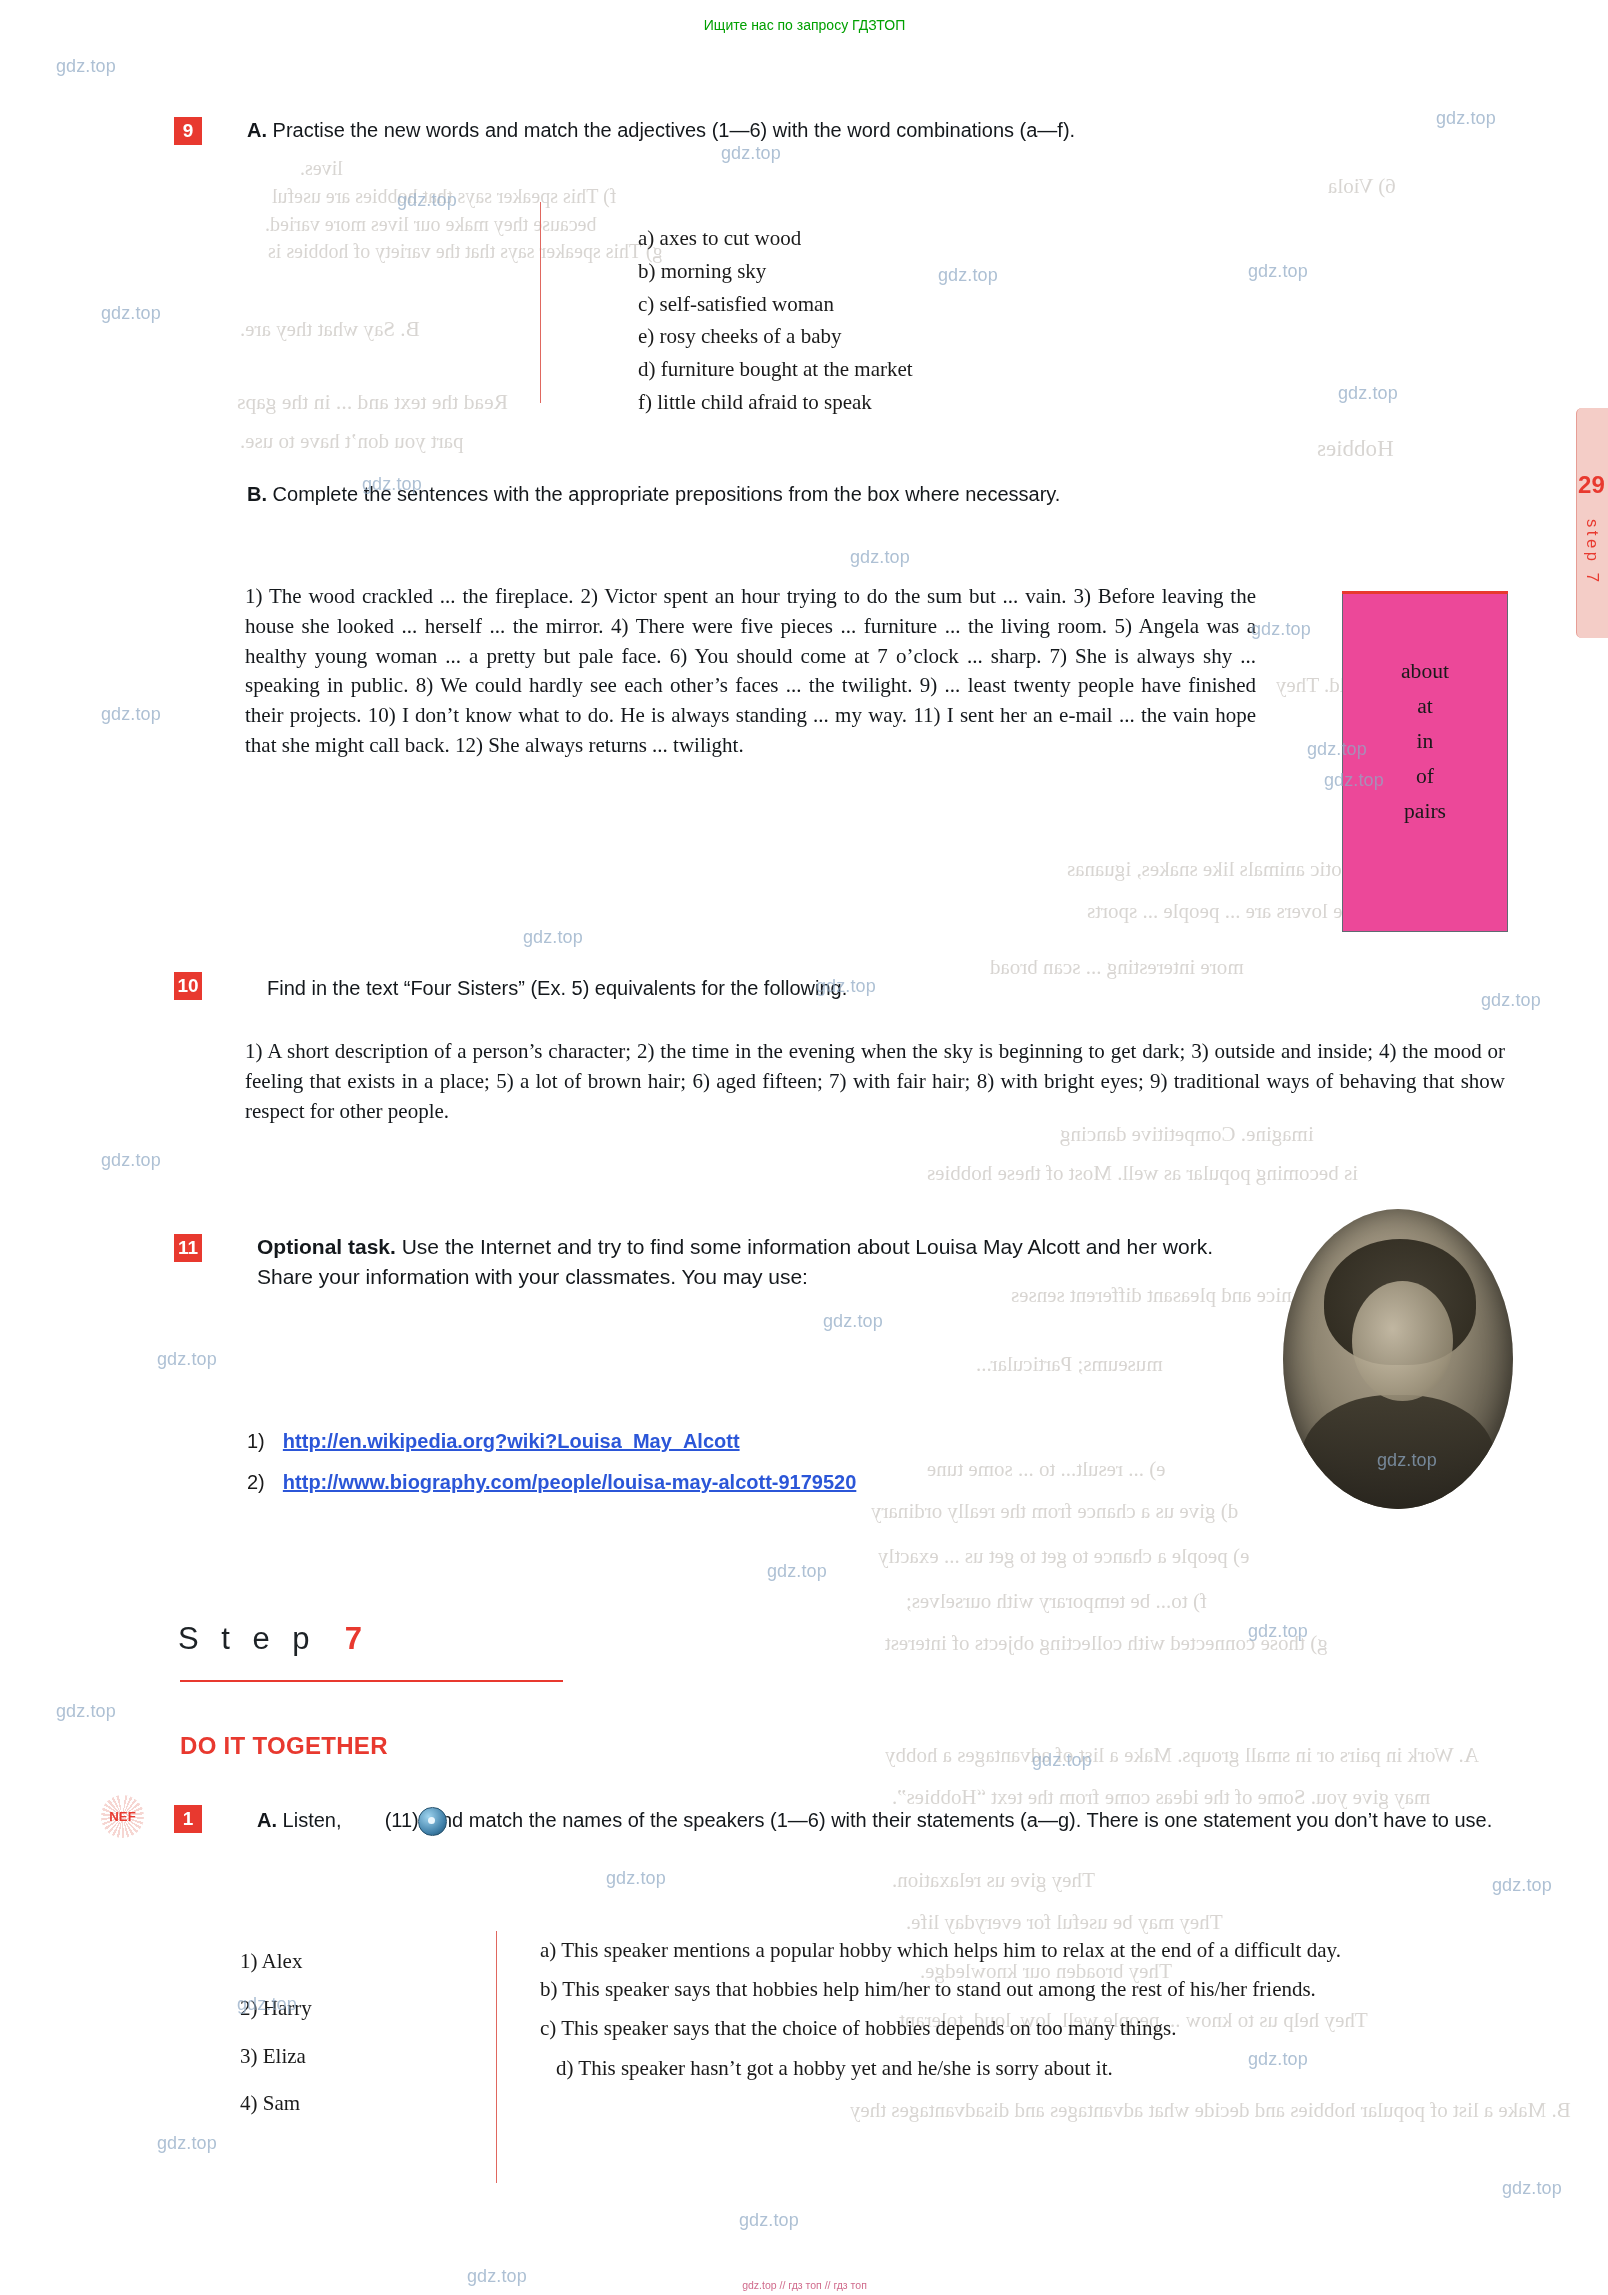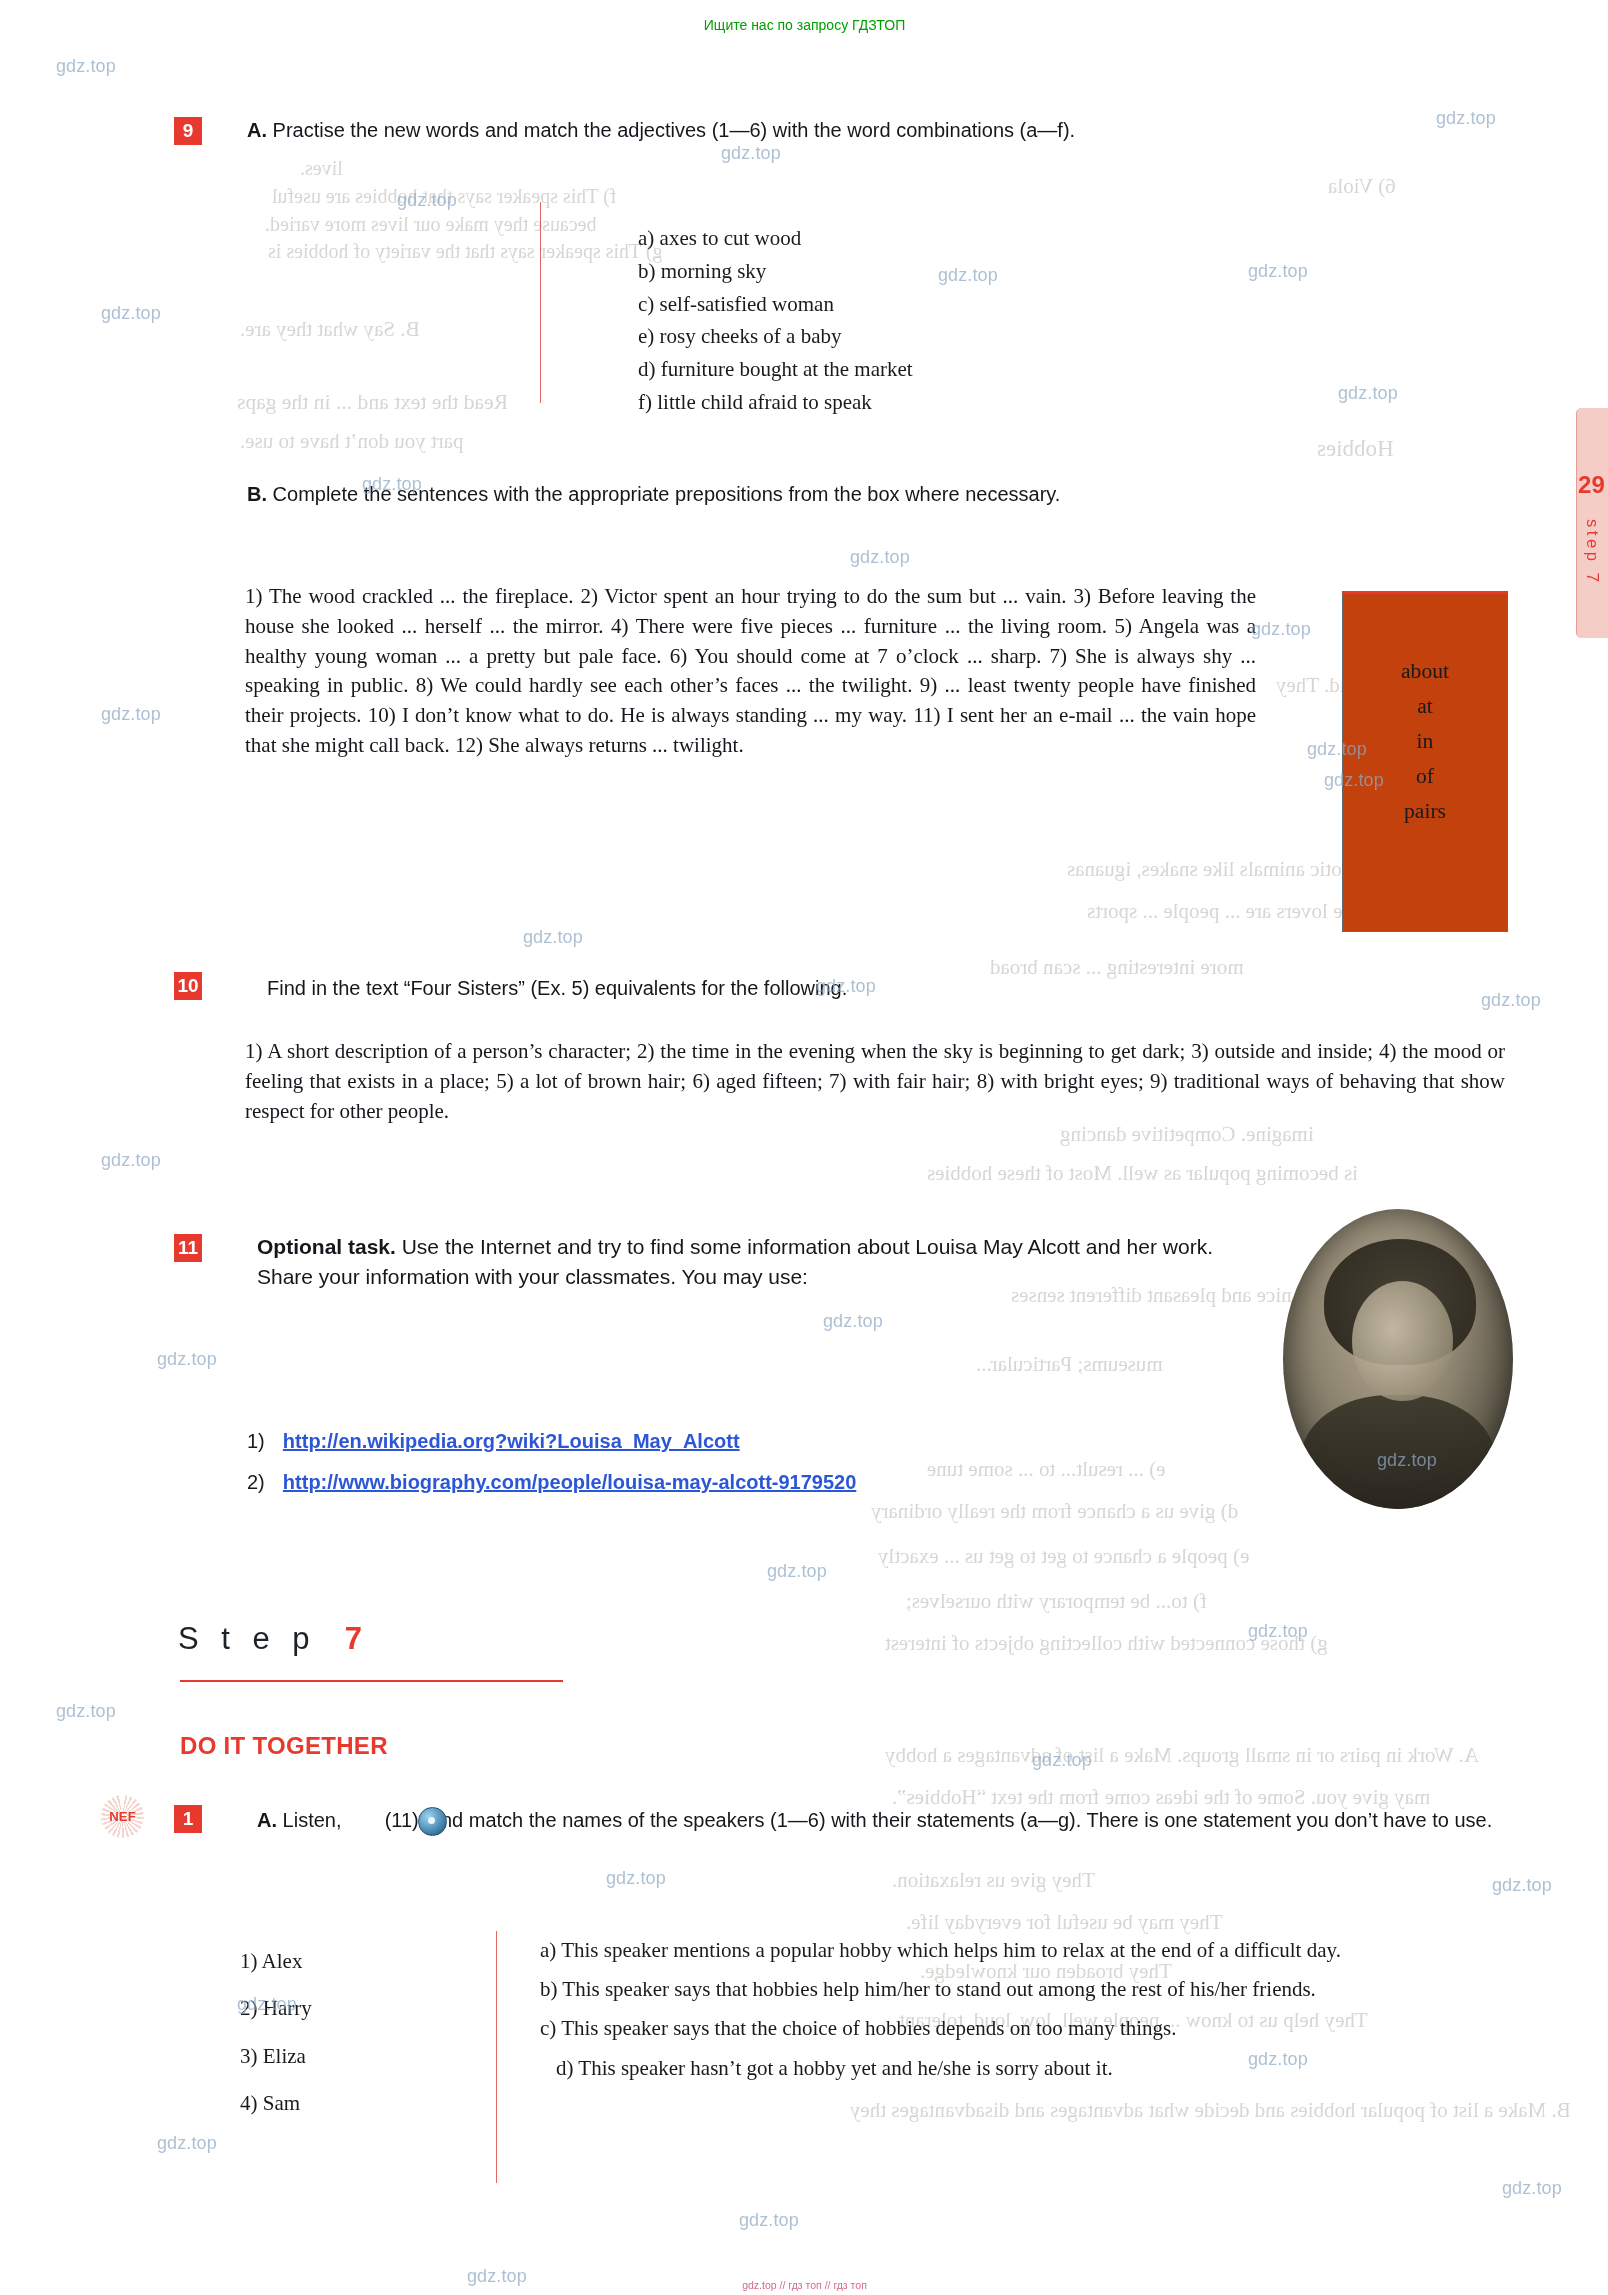--- a/index.html
+++ b/index.html
@@ -97,21 +97,21 @@
     position: absolute;
     font-family: "Liberation Serif", serif;
     font-size: 21px;
     line-height: 1.56;
   }
 
   
   .prep-box {
     position: absolute;
     border: 1.4px solid #5f6a72;
-    background: #c2410c;
+    background: #ec4899;
     text-align: center;
     font-family: "Liberation Serif", serif;
     font-size: 21.6px;
     line-height: 1.62;
     padding: 8.4px 0 9.8px;
   }
   .prep-box .topline {
     position: absolute;
     top: -1.4px; left: -1.4px; right: -1.4px;
     height: 3.5px;

